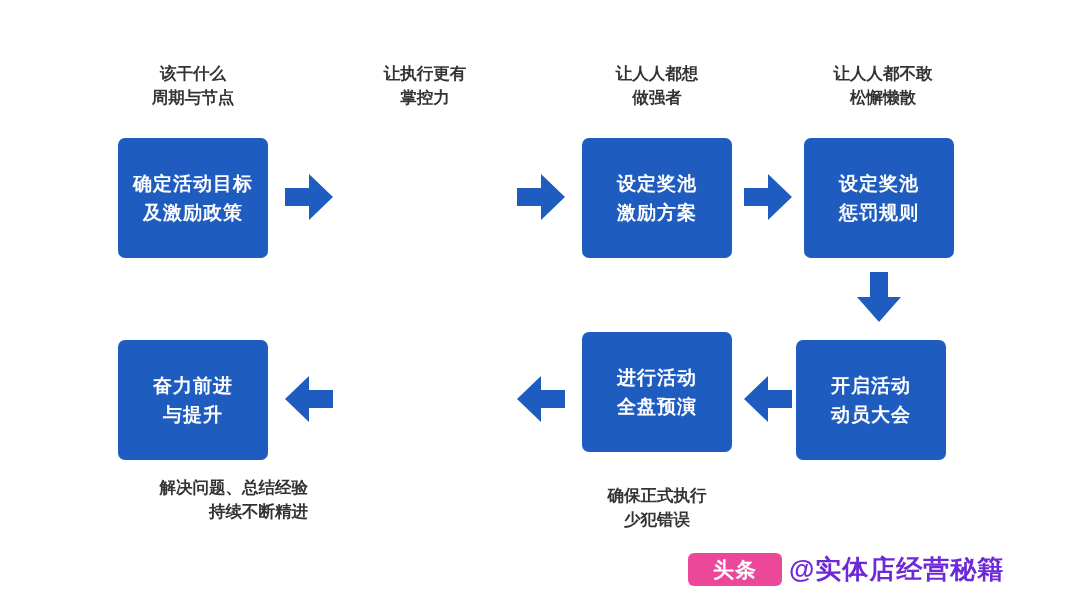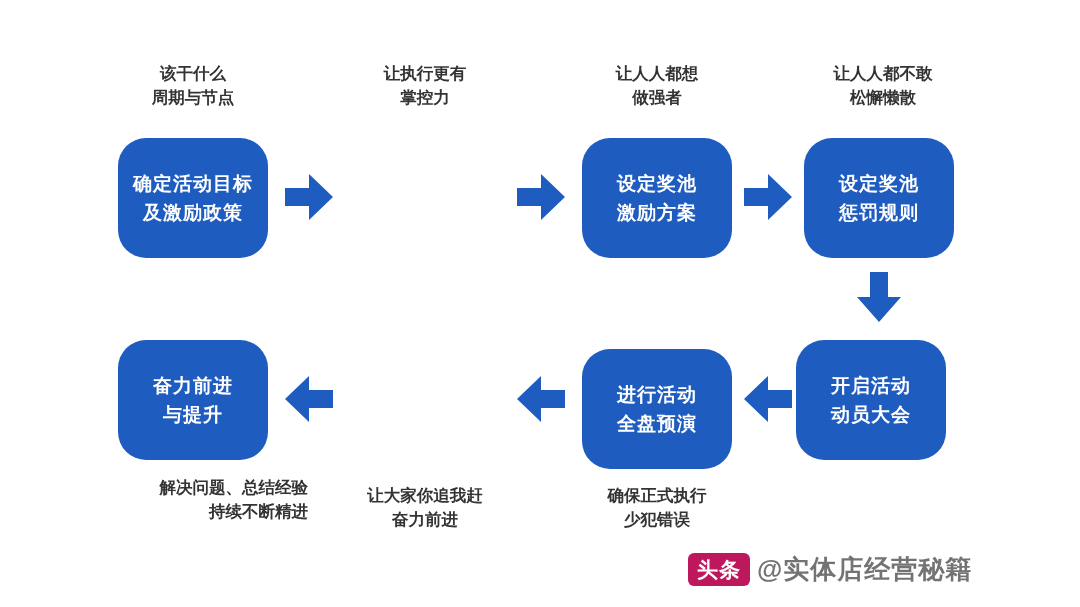--- a/index.html
+++ b/index.html
@@ -15,21 +15,21 @@
     width: 1080px;
     height: 607px;
     background: #ffffff;
     overflow: hidden;
   }
   .node {
     position: absolute;
     width: 150px;
     height: 120px;
     background: #1f5cc0;
-    border-radius: 28px;
+    border-radius: 7px;
     display: flex;
     align-items: center;
     justify-content: center;
   }
   .node-label {
     color: #ffffff;
     font-weight: bold;
     font-size: 19px;
     line-height: 1.55;
     letter-spacing: 1px;
@@ -53,31 +53,31 @@
   .arrow svg { display: block; }
   .footer {
     position: absolute;
     left: 688px;
     top: 552px;
     display: flex;
     align-items: center;
     gap: 7px;
   }
   .footer-badge {
-    background: #be185d;
+    background: #ec4899;
     color: #ffffff;
     font-weight: bold;
     font-size: 21px;
     line-height: 1;
-    padding: 6px 9px;
+    padding: 6px 25px;
     border-radius: 6px;
     letter-spacing: 1px;
   }
   .footer-handle {
-    color: #737373;
+    color: #6d28d9;
     font-weight: bold;
     font-size: 26px;
     letter-spacing: 1px;
   }
 </style>
 </head>
 <body>
 
 <div class="canvas">
 
@@ -122,21 +122,21 @@
   <span class="arrow" style="left:857px; top:272px;">
     <svg width="44" height="50" viewBox="0 0 44 50">
         <polygon points="13,0 31,0 31,25 44,25 22,50 0,25 13,25" fill="#1f5cc0"></polygon>
       </svg>
   </span>
 
   <div class="node" style="left:796px; top:340px;">
     <div class="node-label">开启活动
 动员大会</div>
   </div>
-  <div class="node" style="left:582px; top:349px;justify-content:center;">
+  <div class="node" style="left:582px; top:332px;justify-content:center;">
     <div class="node-label">进行活动
 全盘预演</div>
   </div>
   <div class="node" style="left:118px; top:340px;">
     <div class="node-label">奋力前进
 与提升</div>
   </div>
 
   <span class="arrow" style="left:744px; top:376px;">
     <svg width="48" height="46" viewBox="0 0 48 46">
@@ -149,22 +149,20 @@
       </svg>
   </span>
   <span class="arrow" style="left:285px; top:376px;">
     <svg width="48" height="46" viewBox="0 0 48 46">
         <polygon points="48,14 24,14 24,0 0,23 24,46 24,32 48,32" fill="#1f5cc0"></polygon>
       </svg>
   </span>
 
   <div class="caption" style="left:542px; top:484px;">确保正式执行
 少犯错误</div>
-  <div class="caption" style="left:310px; top:484px;">让大家你追我赶
-奋力前进</div>
   <div class="caption" style="left:78px; top:476px;text-align:right;">解决问题、总结经验
 持续不断精进</div>
 
   <div class="footer">
     <span class="footer-badge">头条</span>
     <span class="footer-handle">@实体店经营秘籍</span>
   </div>
 
 </div>
 

